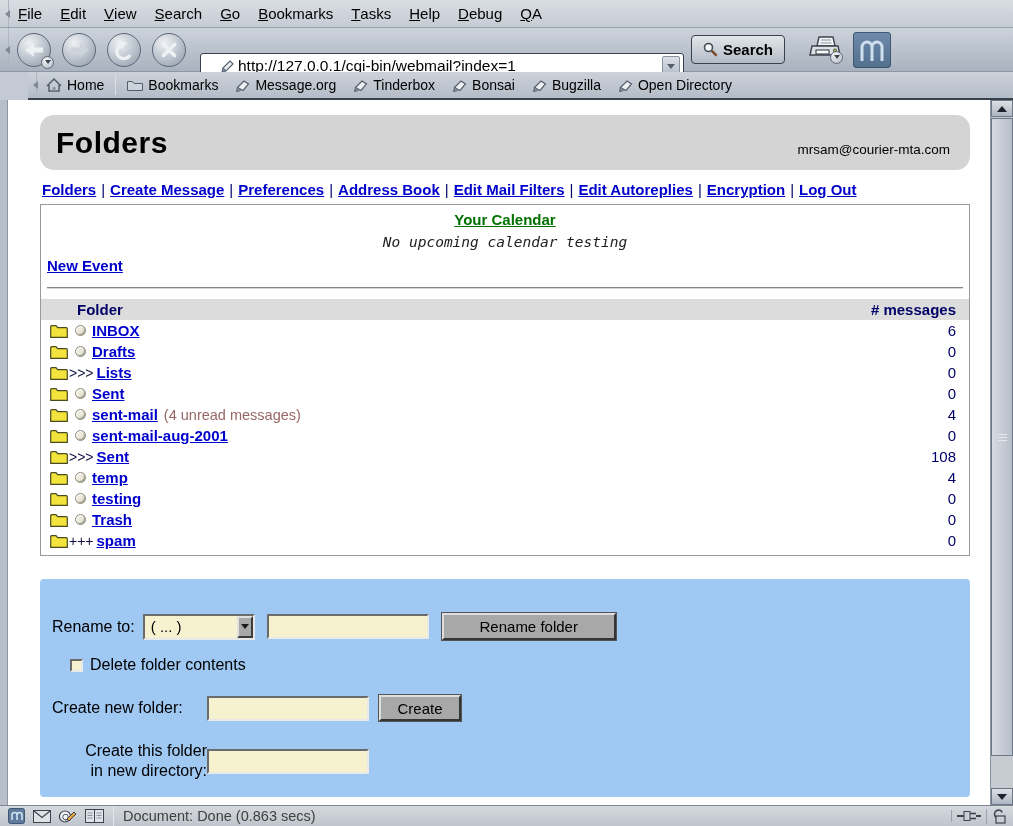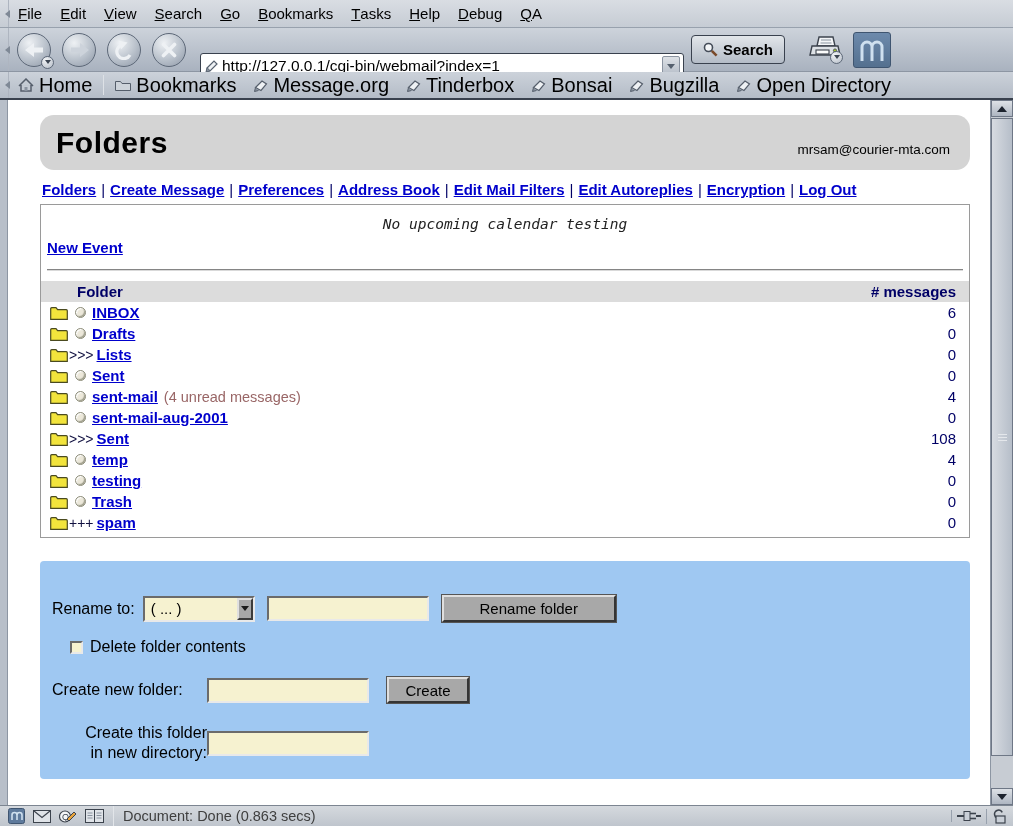--- a/index.html
+++ b/index.html
@@ -14,30 +14,30 @@
   .menu-item { display:flex; align-items:center; padding:0 9px; font-size:15px; color:#000; cursor:default; }
   .menu-item u { text-decoration:underline; }
 
   
   .navbar { height:44px; flex:0 0 44px; display:flex; align-items:center; background:linear-gradient(#cdd3db,#a9b2bf); border-bottom:1px solid #8d96a3; }
   .navbar .grippy { align-self:stretch; }
   .navbtn { width:34px; height:34px; border-radius:50%; border:1px solid #5d6878; background:radial-gradient(circle at 35% 28%, #eef1f4, #b9c1cb 55%, #8d97a6); display:flex; align-items:center; justify-content:center; margin-left:11px; position:relative; flex:0 0 auto; }
   .navbtn.first { margin-left:8px; }
   .drop-bubble { position:absolute; right:-4px; bottom:-3px; width:13px; height:13px; border-radius:50%; border:1px solid #5d6878; background:radial-gradient(circle at 35% 28%, #f2f4f6, #b4bcc7); display:flex; align-items:center; justify-content:center; }
   .drop-bubble::after { content:""; border:3px solid transparent; border-top:4px solid #3c4552; margin-top:3px; }
-  .urlbox { width:484px; height:27px; margin-left:14px; background:#fff; border:1px solid #39414e; border-radius:3px; display:flex; align-items:center; padding:0 3px 0 4px;margin-top:33px; }
+  .urlbox { width:484px; height:27px; margin-left:14px; background:#fff; border:1px solid #39414e; border-radius:3px; display:flex; align-items:center; padding:0 3px 0 20px;margin-top:33px; }
   .url-text { flex:1; font-size:15.5px; color:#000; white-space:nowrap; overflow:hidden; }
   .url-drop { width:18px; height:21px; border:1px solid #8a93a0; border-radius:2px; background:linear-gradient(#dde1e6,#b3bbc6); display:flex; align-items:center; justify-content:center; }
   .url-drop::after { content:""; border:4px solid transparent; border-top:5px solid #55606e; margin-top:4px; }
   .search-btn { height:29px; margin-left:7px; border:1px solid #39414e; border-radius:4px; background:linear-gradient(#e2e6ea,#b4bcc7); display:flex; align-items:center; gap:5px; padding:0 11px; font-size:15px; font-weight:bold; color:#000; }
   .printer-wrap { margin-left:22px; position:relative; width:36px; height:32px; }
   .mlogo { width:38px; height:36px; margin:0 6px 0 10px; border:1px solid #3f5570; border-radius:3px; background:linear-gradient(#6d8aac,#54708f); display:flex; align-items:center; justify-content:center; }
 
   
-  .ptbar { height:28px; flex:0 0 28px; display:flex; align-items:stretch; background:linear-gradient(#ccd2da,#b4bcc7); border-bottom:2px solid #39414e; font-size:20px; }
+  .ptbar { height:28px; flex:0 0 28px; display:flex; align-items:stretch; background:linear-gradient(#ccd2da,#b4bcc7); border-bottom:2px solid #39414e; font-size:14px;margin-left:28px; }
   .pt-item { display:flex; align-items:center; gap:5px; padding:0 9px; color:#000; cursor:default; }
   .pt-sep { width:1px; background:#98a1ad; border-right:1px solid #dde1e6; margin:3px 2px; }
   .pt-icon { display:inline-flex; }
 
   
   .content-row { flex:1 1 auto; display:flex; min-height:0; }
   .left-edge { width:8px; background:#b8bfc9; border-right:1px solid #8d96a3; }
   .page { flex:1; background:#fff; overflow:hidden; padding:15px 20px 0 32px; }
 
   .header-box { background:#d4d4d4; border-radius:14px; height:55px; display:flex; align-items:center; justify-content:space-between; padding:0 20px 0 16px; }
@@ -73,21 +73,21 @@
   .prow { display:flex; align-items:center; }
   .plabel { font-size:16px; color:#000; }
   .selectbox { width:112px; height:26px; margin-left:8px; background:#f6f2d0; border:2px solid; border-color:#6b6b6b #e9e9e9 #e9e9e9 #6b6b6b; display:flex; align-items:center; }
   .sel-text { flex:1; font-size:15px; padding-left:6px; color:#000; }
   .sel-arrow { width:16px; height:22px; background:#a8a8a8; border:2px solid; border-color:#e0e0e0 #3c3c3c #3c3c3c #e0e0e0; display:flex; align-items:center; justify-content:center; }
   .sel-arrow::after { content:""; border:4px solid transparent; border-top:5px solid #1a1a1a; margin-top:4px; }
   .txtinput { width:162px; height:25px; background:#f6f2d0; border:2px solid; border-color:#6b6b6b #e9e9e9 #e9e9e9 #6b6b6b; margin-left:12px; font-size:15px; padding:0 4px; color:#000; font-family:"Liberation Sans",sans-serif; }
   .gbtn { background:#a8a8a8; border:2px solid; border-color:#dfdfdf #353535 #353535 #dfdfdf; box-shadow:0 0 0 1px #555; font-size:15px; color:#000; font-family:"Liberation Sans",sans-serif; }
   .btn-rename { width:174px; height:27px; margin-left:13px; }
   .btn-delete { width:158px; height:26px; }
-  .btn-create { width:82px; height:26px; margin-left:18px; }
+  .btn-create { width:82px; height:26px; margin-left:10px; }
   .row-delete { margin-top:16px; }
   .checkbox { width:13px; height:13px; background:#f6f2d0; border:2px solid; border-color:#6b6b6b #e9e9e9 #e9e9e9 #6b6b6b; margin:0 7px 0 18px; }
   .row-create { margin-top:21px; }
   .lbl-create { width:155px; }
   .row-createdir { margin-top:20px; }
   .lbl-createdir { width:155px; text-align:right; line-height:1.25; }
 
   
   .scrollbar { width:23px; flex:0 0 23px; background:#c7ccd3; border-left:1px solid #8d96a3; display:flex; flex-direction:column; }
   .sb-btn { height:17px; flex:0 0 17px; background:linear-gradient(#dde1e6,#aeb6c2); border:1px solid #6e7786; display:flex; align-items:center; justify-content:center; }
@@ -270,20 +270,23 @@
     <div class="page">
 
       <div class="header-box">
         <span class="page-title">Folders</span>
         <span class="account">mrsam@courier-mta.com</span>
       </div>
 
       <div class="nav-links" id="nav-links"><a href="#">Folders</a><span class="navsep">|</span><a href="#">Create Message</a><span class="navsep">|</span><a href="#">Preferences</a><span class="navsep">|</span><a href="#">Address Book</a><span class="navsep">|</span><a href="#">Edit Mail Filters</a><span class="navsep">|</span><a href="#">Edit Autoreplies</a><span class="navsep">|</span><a href="#">Encryption</a><span class="navsep">|</span><a href="#">Log Out</a></div>
 
       <div class="cal-box">
+        <div class="cal-title-row">
+          <a href="#" class="cal-title">Your Calendar</a>
+        </div>
         <div class="cal-status">No upcoming calendar testing</div>
         <a href="#" class="new-event">New Event</a>
         <div class="hr3d"></div>
 
         <table class="folders">
           <thead>
             <tr>
               <th class="h-folder">Folder</th>
               <th class="h-count"># messages</th>
             </tr>

